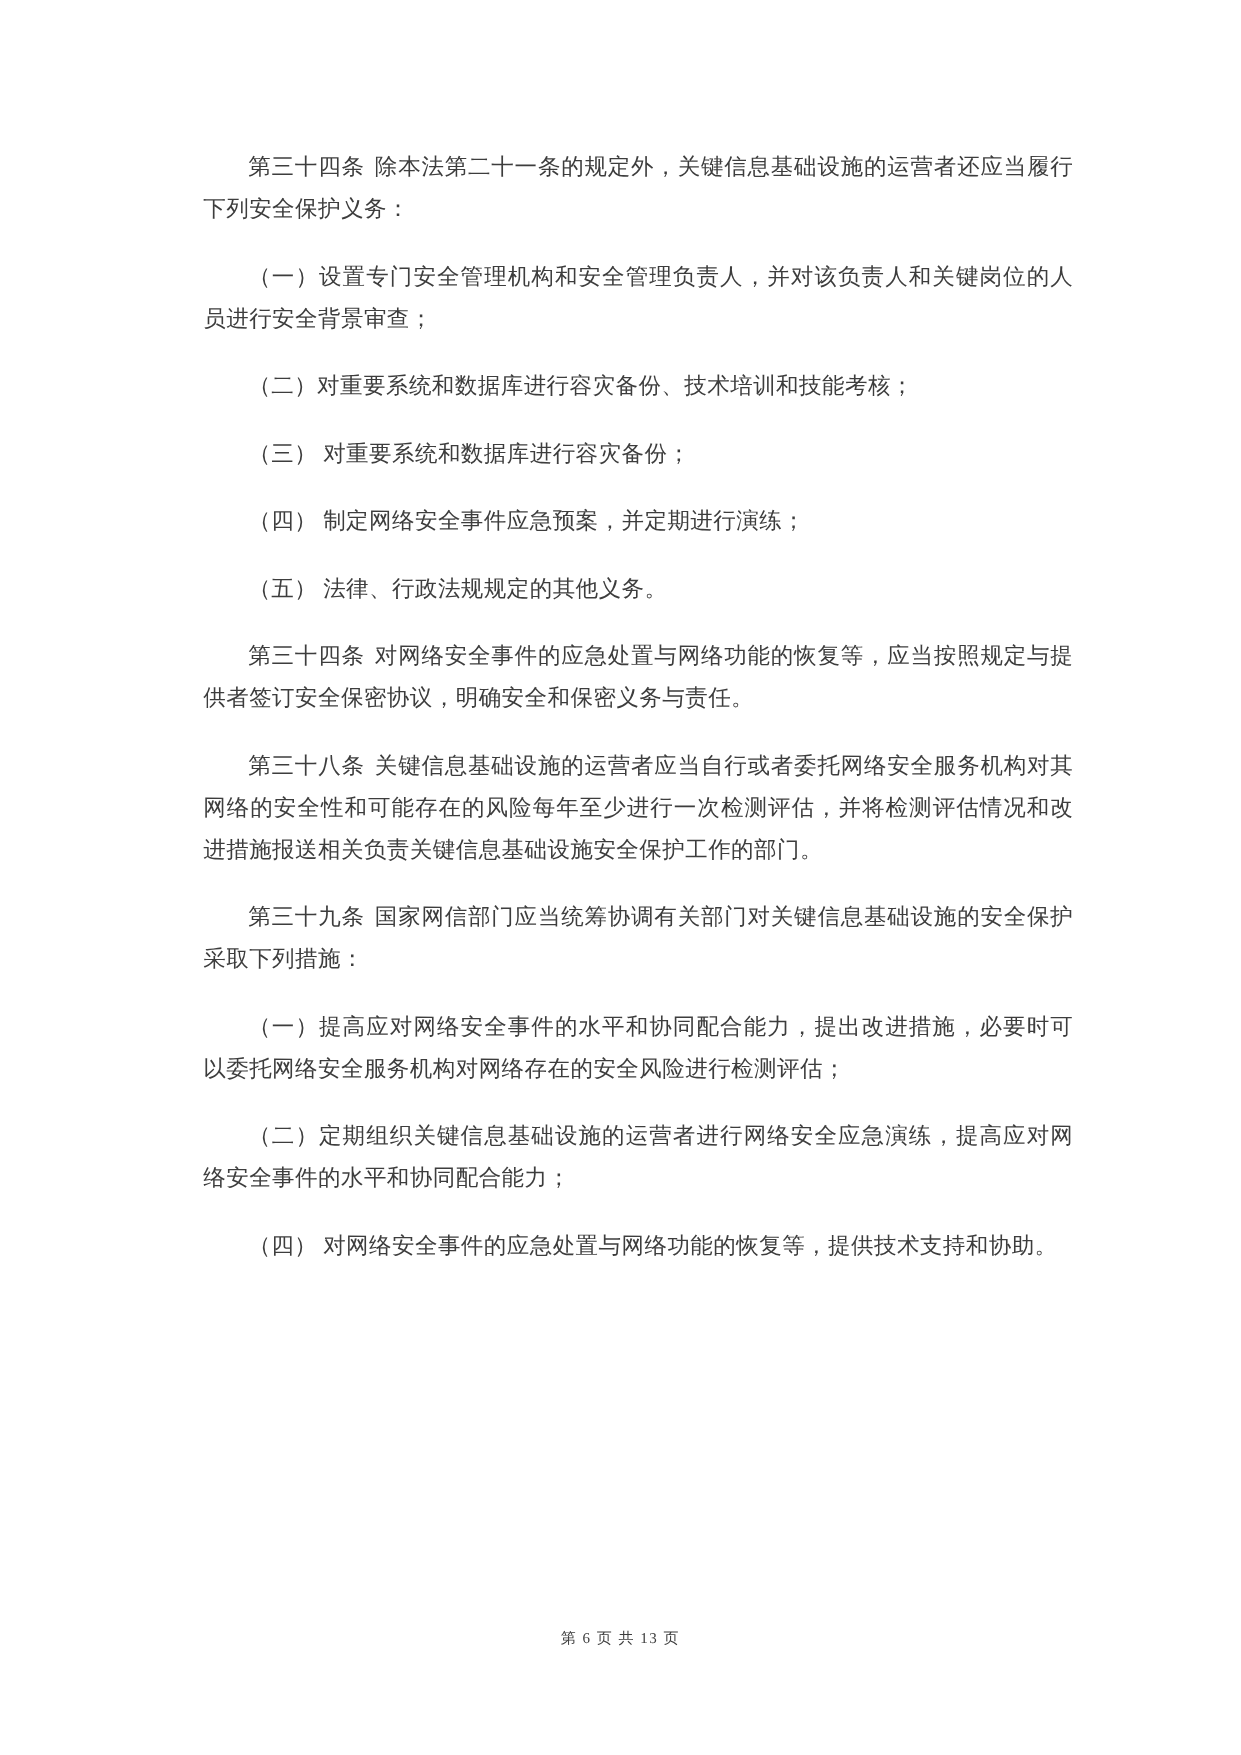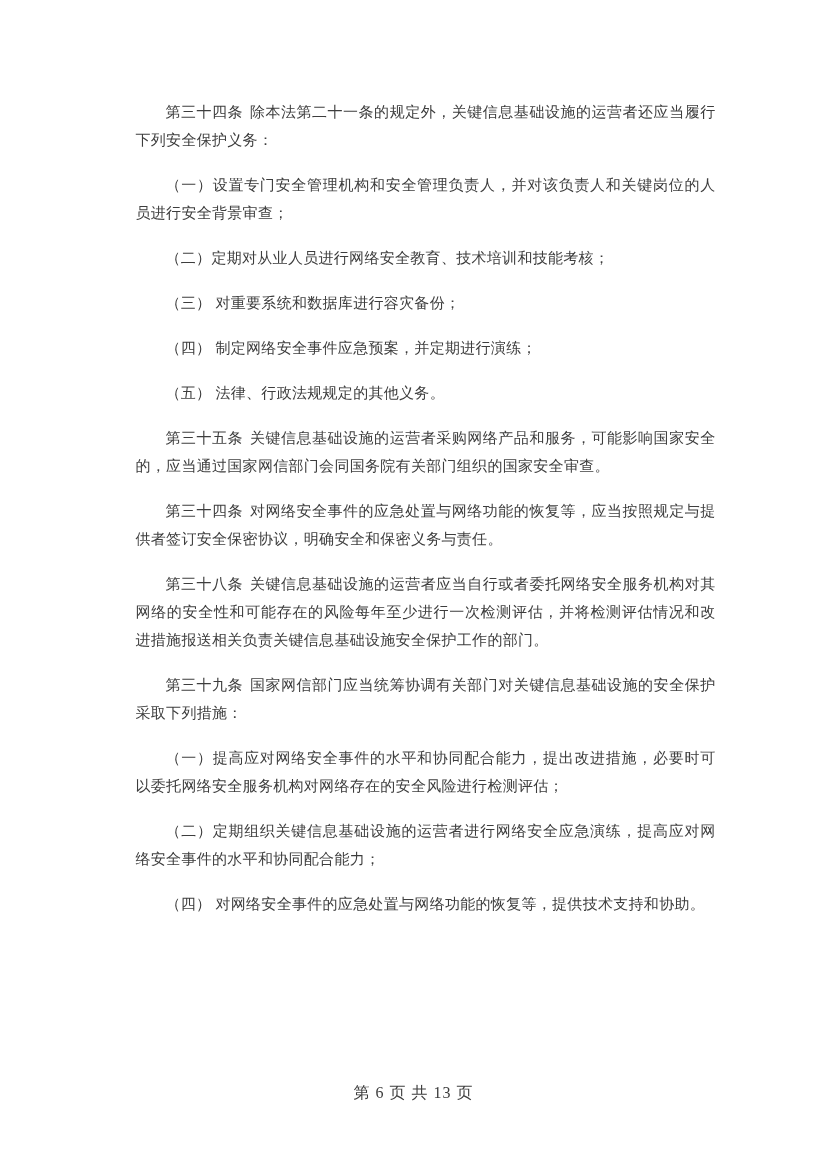--- a/index.html
+++ b/index.html
@@ -37,45 +37,44 @@
   .article-label:empty {
     margin-right: 0;
     display: none;
   }
   .footer {
     position: absolute;
     top: 1083px;
     left: 0;
     right: 0;
     text-align: center;
-    font-size: 16px;
+    font-size: 10px;
     line-height: 20px;
     color: #3d3d3d;
     letter-spacing: 1px;
   }
 </style>
 </head>
 <body>
 
 <div class="page">
   <div class="content">
 
     <p class="para"><span class="article-label">第三十四条</span><span>除本法第二十一条的规定外，关键信息基础设施的运营者还应当履行下列安全保护义务：</span></p>
 
     <p class="para"><span>（一）设置专门安全管理机构和安全管理负责人，并对该负责人和关键岗位的人员进行安全背景审查；</span></p>
 
-    <p class="para"><span>（二）定期对从业人员进行网络安全教育、技术培训和技能考核；</span></p>
+    <p class="para"><span>（二）对重要系统和数据库进行容灾备份、技术培训和技能考核；</span></p>
 
     <p class="para"><span>（三） 对重要系统和数据库进行容灾备份；</span></p>
 
     <p class="para"><span>（四） 制定网络安全事件应急预案，并定期进行演练；</span></p>
 
     <p class="para"><span>（五） 法律、行政法规规定的其他义务。</span></p>
 
-    <p class="para"><span class="article-label">第三十五条</span><span>关键信息基础设施的运营者采购网络产品和服务，可能影响国家安全的，应当通过国家网信部门会同国务院有关部门组织的国家安全审查。</span></p>
 
     <p class="para"><span class="article-label">第三十四条</span><span>对网络安全事件的应急处置与网络功能的恢复等，应当按照规定与提供者签订安全保密协议，明确安全和保密义务与责任。</span></p>
 
 
     <p class="para"><span class="article-label">第三十八条</span><span>关键信息基础设施的运营者应当自行或者委托网络安全服务机构对其网络的安全性和可能存在的风险每年至少进行一次检测评估，并将检测评估情况和改进措施报送相关负责关键信息基础设施安全保护工作的部门。</span></p>
 
     <p class="para"><span class="article-label">第三十九条</span><span>国家网信部门应当统筹协调有关部门对关键信息基础设施的安全保护采取下列措施：</span></p>
 
     <p class="para"><span>（一）提高应对网络安全事件的水平和协同配合能力，提出改进措施，必要时可以委托网络安全服务机构对网络存在的安全风险进行检测评估；</span></p>
 

